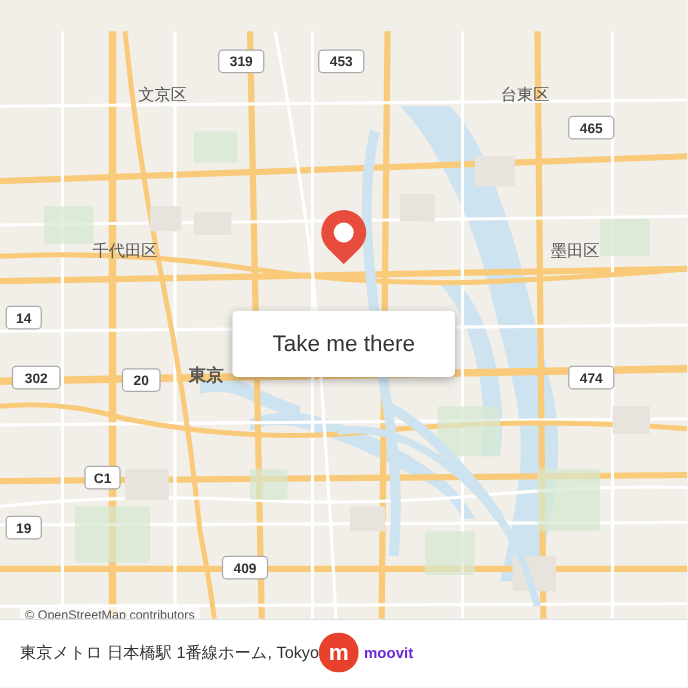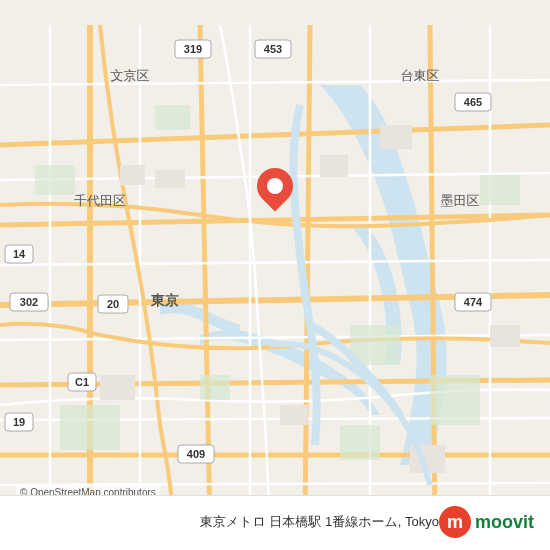--- a/index.html
+++ b/index.html
@@ -32,21 +32,21 @@
     
     #bottom-bar {
       position: absolute;
       bottom: 0;
       left: 0;
       right: 0;
       background: white;
       padding: 10px 16px 12px 16px;
       display: flex;
       align-items: center;
-      justify-content: flex-end;
+      justify-content: flex-start;
       border-top: 1px solid #e0e0e0;
       z-index: 10;
     }
 
     #bottom-text {
       font-size: 13px;
       color: #333;
     }
 
     #moovit-logo {
@@ -223,27 +223,28 @@
     <path d="M310,300 Q330,310 350,330 Q380,360 400,390" fill="none" stroke="#cde4f0" stroke-width="8"></path>
     <path d="M270,320 Q300,315 330,330 Q370,350 400,390 Q420,420 430,460" fill="none" stroke="#cde4f0" stroke-width="6"></path>
   </svg>
 
   <div id="location-pin">
     <div class="pin-circle-outer">
       <div class="pin-circle-inner"></div>
     </div>
   </div>
 
+  <button id="take-me-there-btn">Take me there</button>
 
   <div id="copyright">© OpenStreetMap contributors</div>
 
   <div id="bottom-bar">
     <div id="bottom-text">東京メトロ 日本橋駅 1番線ホーム, Tokyo</div>
     <div id="moovit-logo">
       <svg width="32" height="32" viewBox="0 0 32 32">
         <circle cx="16" cy="16" r="16" fill="#e8412b"></circle>
         <text x="16" y="22" text-anchor="middle" font-size="18" fill="white" font-weight="bold">m</text>
       </svg>
-      <span id="moovit-name" style="font-size:18px;font-weight:bold;color:#15803d;">moovit</span>
+      <span id="moovit-name" style="font-size:12px;font-weight:bold;color:#6d28d9;">moovit</span>
     </div>
   </div>
 
 </div>
 
 </body></html>

